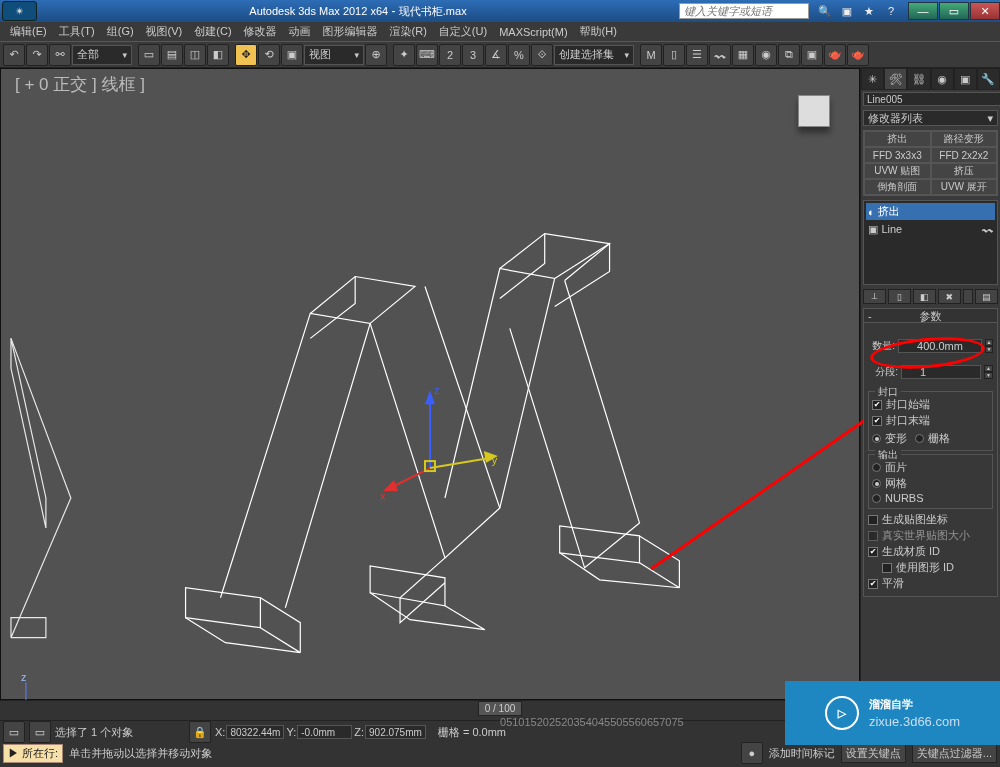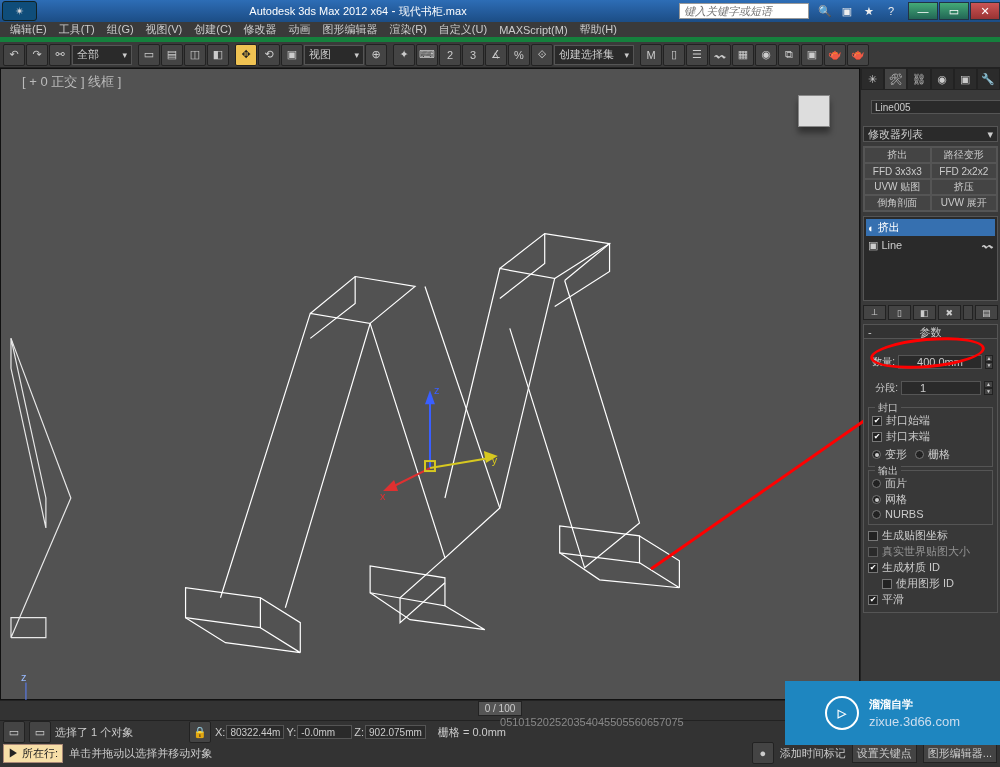--- a/index.html
+++ b/index.html
@@ -10,45 +10,45 @@
 .titlebar .logo { width: 35px; height: 20px; background: #0f4d7a; border: 1px solid #122; margin-left: 2px; display: flex; align-items: center; justify-content: center; color: #ddd; border-radius: 3px; }
 .titlebar .title { flex: 1; text-align: center; color: #fff; font-size: 12px; }
 .titlebar .search { width: 130px; height: 16px; background: #fff; border: 1px solid #999; color: #888; font-style: italic; padding: 0 4px; }
 .titlebar .tb-icons { display: flex; gap: 6px; margin: 0 8px; }
 .titlebar .tb-icon { width: 16px; height: 16px; display: flex; align-items: center; justify-content: center; color: #eee; }
 .titlebar .win-btns { display: flex; }
 .titlebar .win-btn { width: 30px; height: 18px; background: linear-gradient(#4a7, #265); border: 1px solid #234; display: flex; align-items: center; justify-content: center; color: #fff; margin-left: 1px; }
 .titlebar .win-btn.close { background: linear-gradient(#c55, #933); }
 
 
-.menubar { height: 20px; background: #3a3a3a; display: flex; align-items: center; padding: 0 4px; border-bottom: 5px solid #15803d; }
+.menubar { height: 20px; background: #3a3a3a; display: flex; align-items: center; padding: 0 4px; border-bottom: 1px solid #15803d; }
 .menubar span { padding: 2px 6px; cursor: default; }
 
 
 .toolbar { height: 26px; background: #3a3a3a; display: flex; align-items: center; padding: 1px 3px; gap: 1px; border-bottom: 1px solid #222; }
 .tbtn { width: 22px; height: 22px; background: #444; border: 1px solid #222; display: flex; align-items: center; justify-content: center; color: #ccc; border-radius: 2px; }
 .tbtn.active { background: #efc252; color: #222; }
 .tbtn.sep { width: 4px; background: none; border: none; }
 .tcombo { height: 20px; background: #2a2a2a; border: 1px solid #555; padding: 0 4px; display: flex; align-items: center; min-width: 60px; justify-content: space-between; gap: 4px;}
 .tcombo::after { content: "▾"; font-size: 9px; }
 
 
 .main { display: flex; height: calc(100% - 22px - 20px - 26px - 20px - 47px); }
 .viewport { flex: 1; background: #525252; position: relative; border: 1px solid #111; }
-.vp-label { position: absolute; top: 4px; left: 21px; color: #bbb; font-size: 13px; }
+.vp-label { position: absolute; top: 4px; left: 14px; color: #bbb; font-size: 17px; }
 .viewcube { position: absolute; top: 20px; right: 20px; width: 50px; height: 50px; }
 .viewcube .cube { width: 32px; height: 32px; background: #ddd; border: 1px solid #888; position: relative; margin: 6px auto; box-shadow: 0 6px 6px rgba(0,0,0,.4); }
 .vp-canvas { position: absolute; inset: 0; }
 
 
 .cmdpanel { width: 140px; background: #3a3a3a; border-left: 1px solid #222; display: flex; flex-direction: column; }
 .cmdtabs { display: flex; height: 22px; background: #2b2b2b; }
 .cmdtabs .ct { flex: 1; border: 1px solid #222; display: flex; align-items: center; justify-content: center; }
 .cmdtabs .ct.active { background: #444; }
-.colorbox { height: 14px; display: flex; align-items: center; margin: 10px; gap: 3px; }
+.colorbox { height: 14px; display: flex; align-items: center; margin: 2px; gap: 3px; }
 .colorbox input { flex: 1; background: #2a2a2a; border: 1px solid #555; color: #ccc; height: 14px; padding: 0 3px; font-size: 10px;}
 .dropdown { margin: 2px; height: 16px; background: #2a2a2a; border: 1px solid #555; display: flex; align-items: center; padding: 0 4px; justify-content: space-between; }
 .dropdown::after { content: "▾"; }
 .btnset { margin: 2px; border: 1px solid #555; background: #333; }
 .btnset .row { display: flex; }
 .btnset .b { flex: 1; height: 16px; border: 1px solid #555; background: #444; display: flex; align-items: center; justify-content: center; font-size: 10px; }
 .modstack { margin: 2px; height: 85px; background: #2a2a2a; border: 1px solid #555; padding: 2px; overflow: hidden;}
 .modstack .item { display: flex; align-items: center; gap: 3px; padding: 1px 2px; }
 .modstack .item.sel { background: #3670b0; color: #fff; }
 .stacktools { display:flex; margin:2px; gap:2px; }
@@ -437,21 +437,21 @@
         <span>选定对象</span>
       </div>
   </div>
   <div class="r2">
     <span class="prompt">▶<span> 所在行:</span></span>
     <span>单击并拖动以选择并移动对象</span>
     <div style="flex:1"></div>
     <div class="tbtn">●</div>
     <span>添加时间标记</span>
     <div style="background:#444;border:1px solid #222;padding:1px 4px">设置关键点</div>
-    <div style="background:#444;border:1px solid #222;padding:1px 4px">图形编辑器...</div>
+    <div style="background:#444;border:1px solid #222;padding:1px 4px">关键点过滤器...</div>
   </div>
 </div>
 
 <div class="watermark">
   <div class="wicon">▷</div>
   <div>
     <div>溜溜自学</div>
     <div class="sub">zixue.3d66.com</div>
   </div>
 </div>

